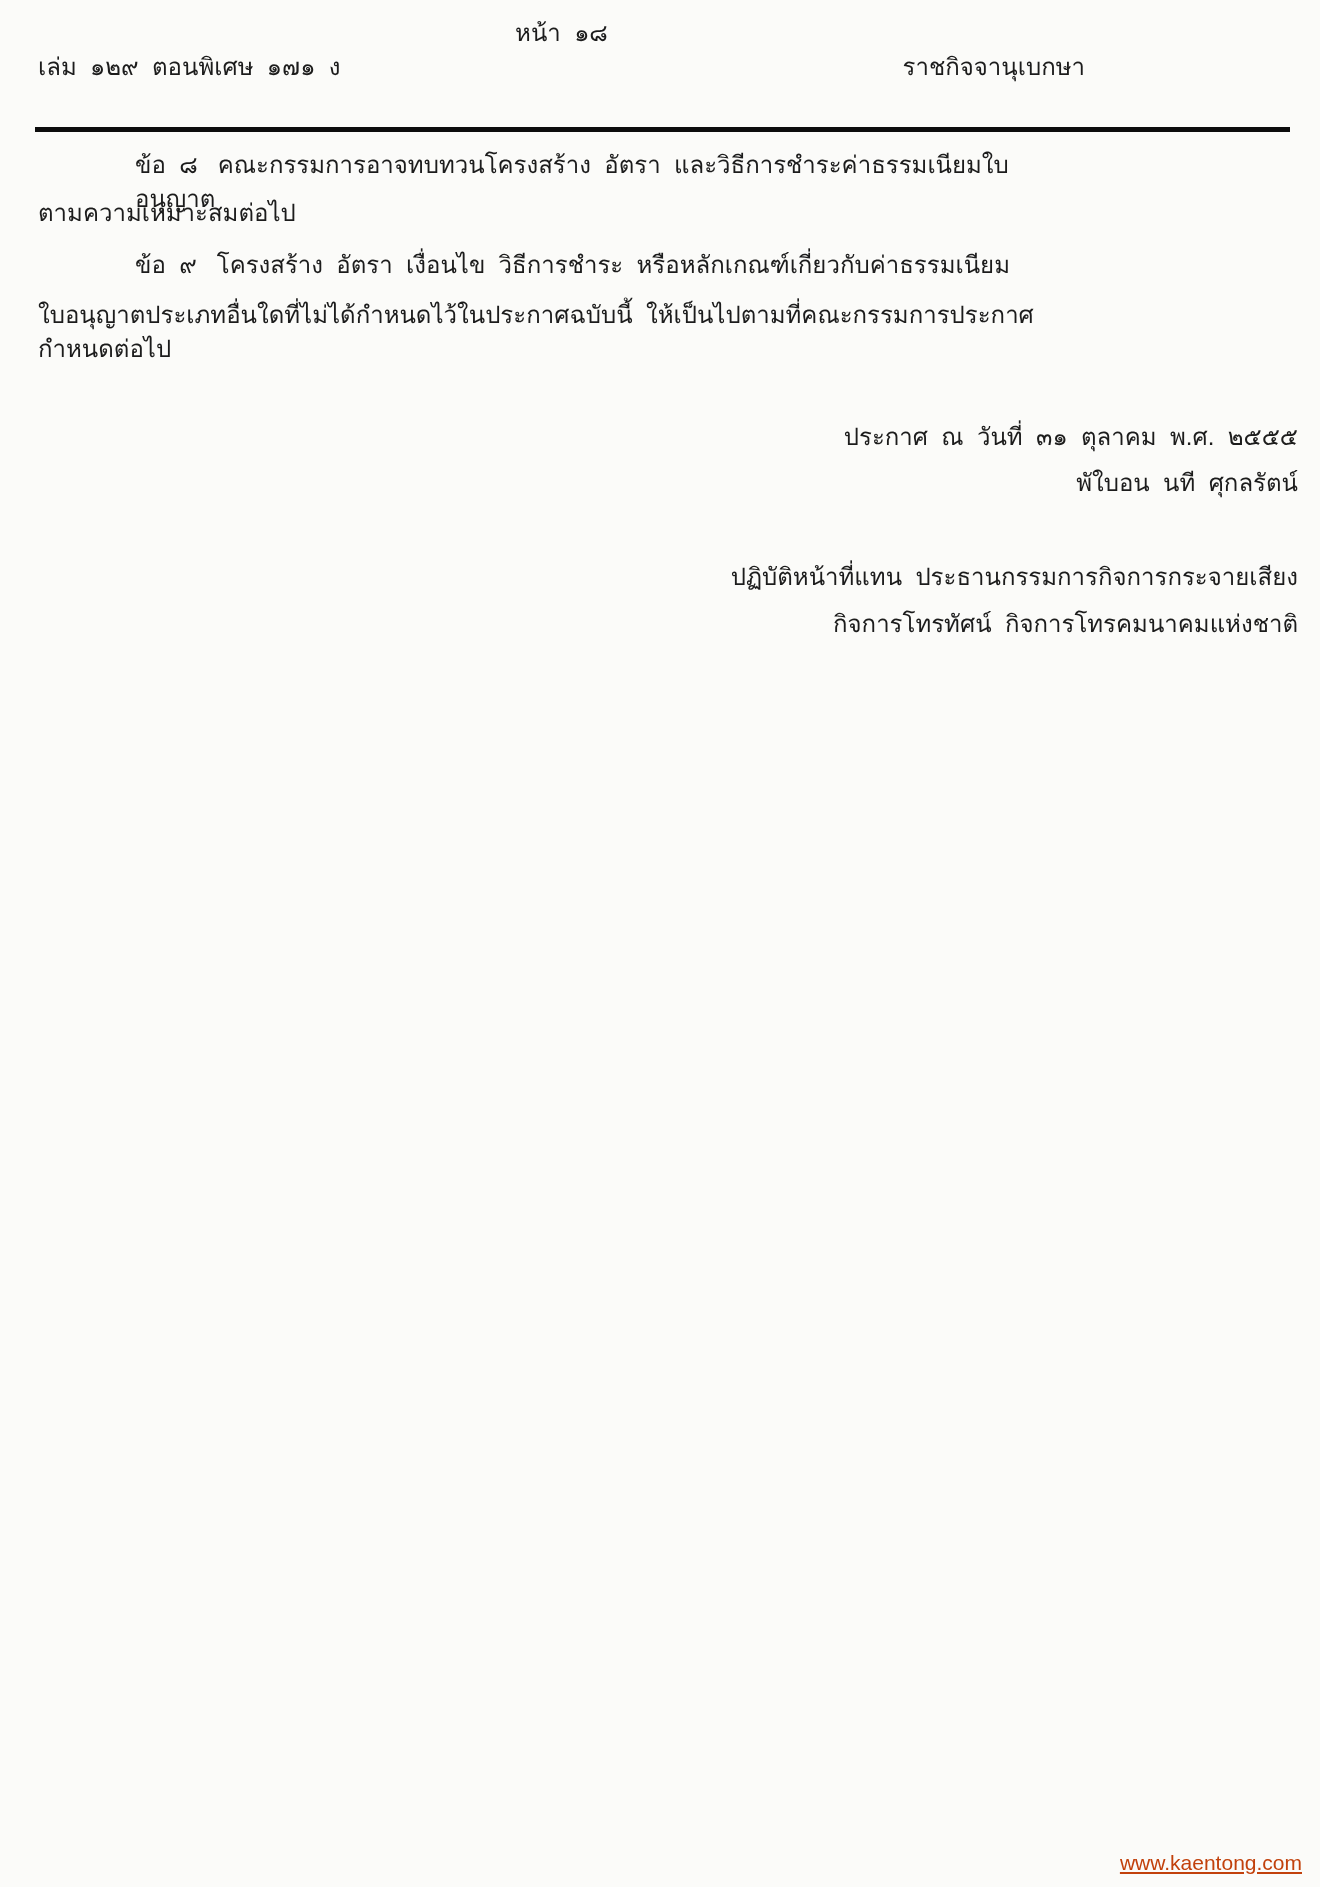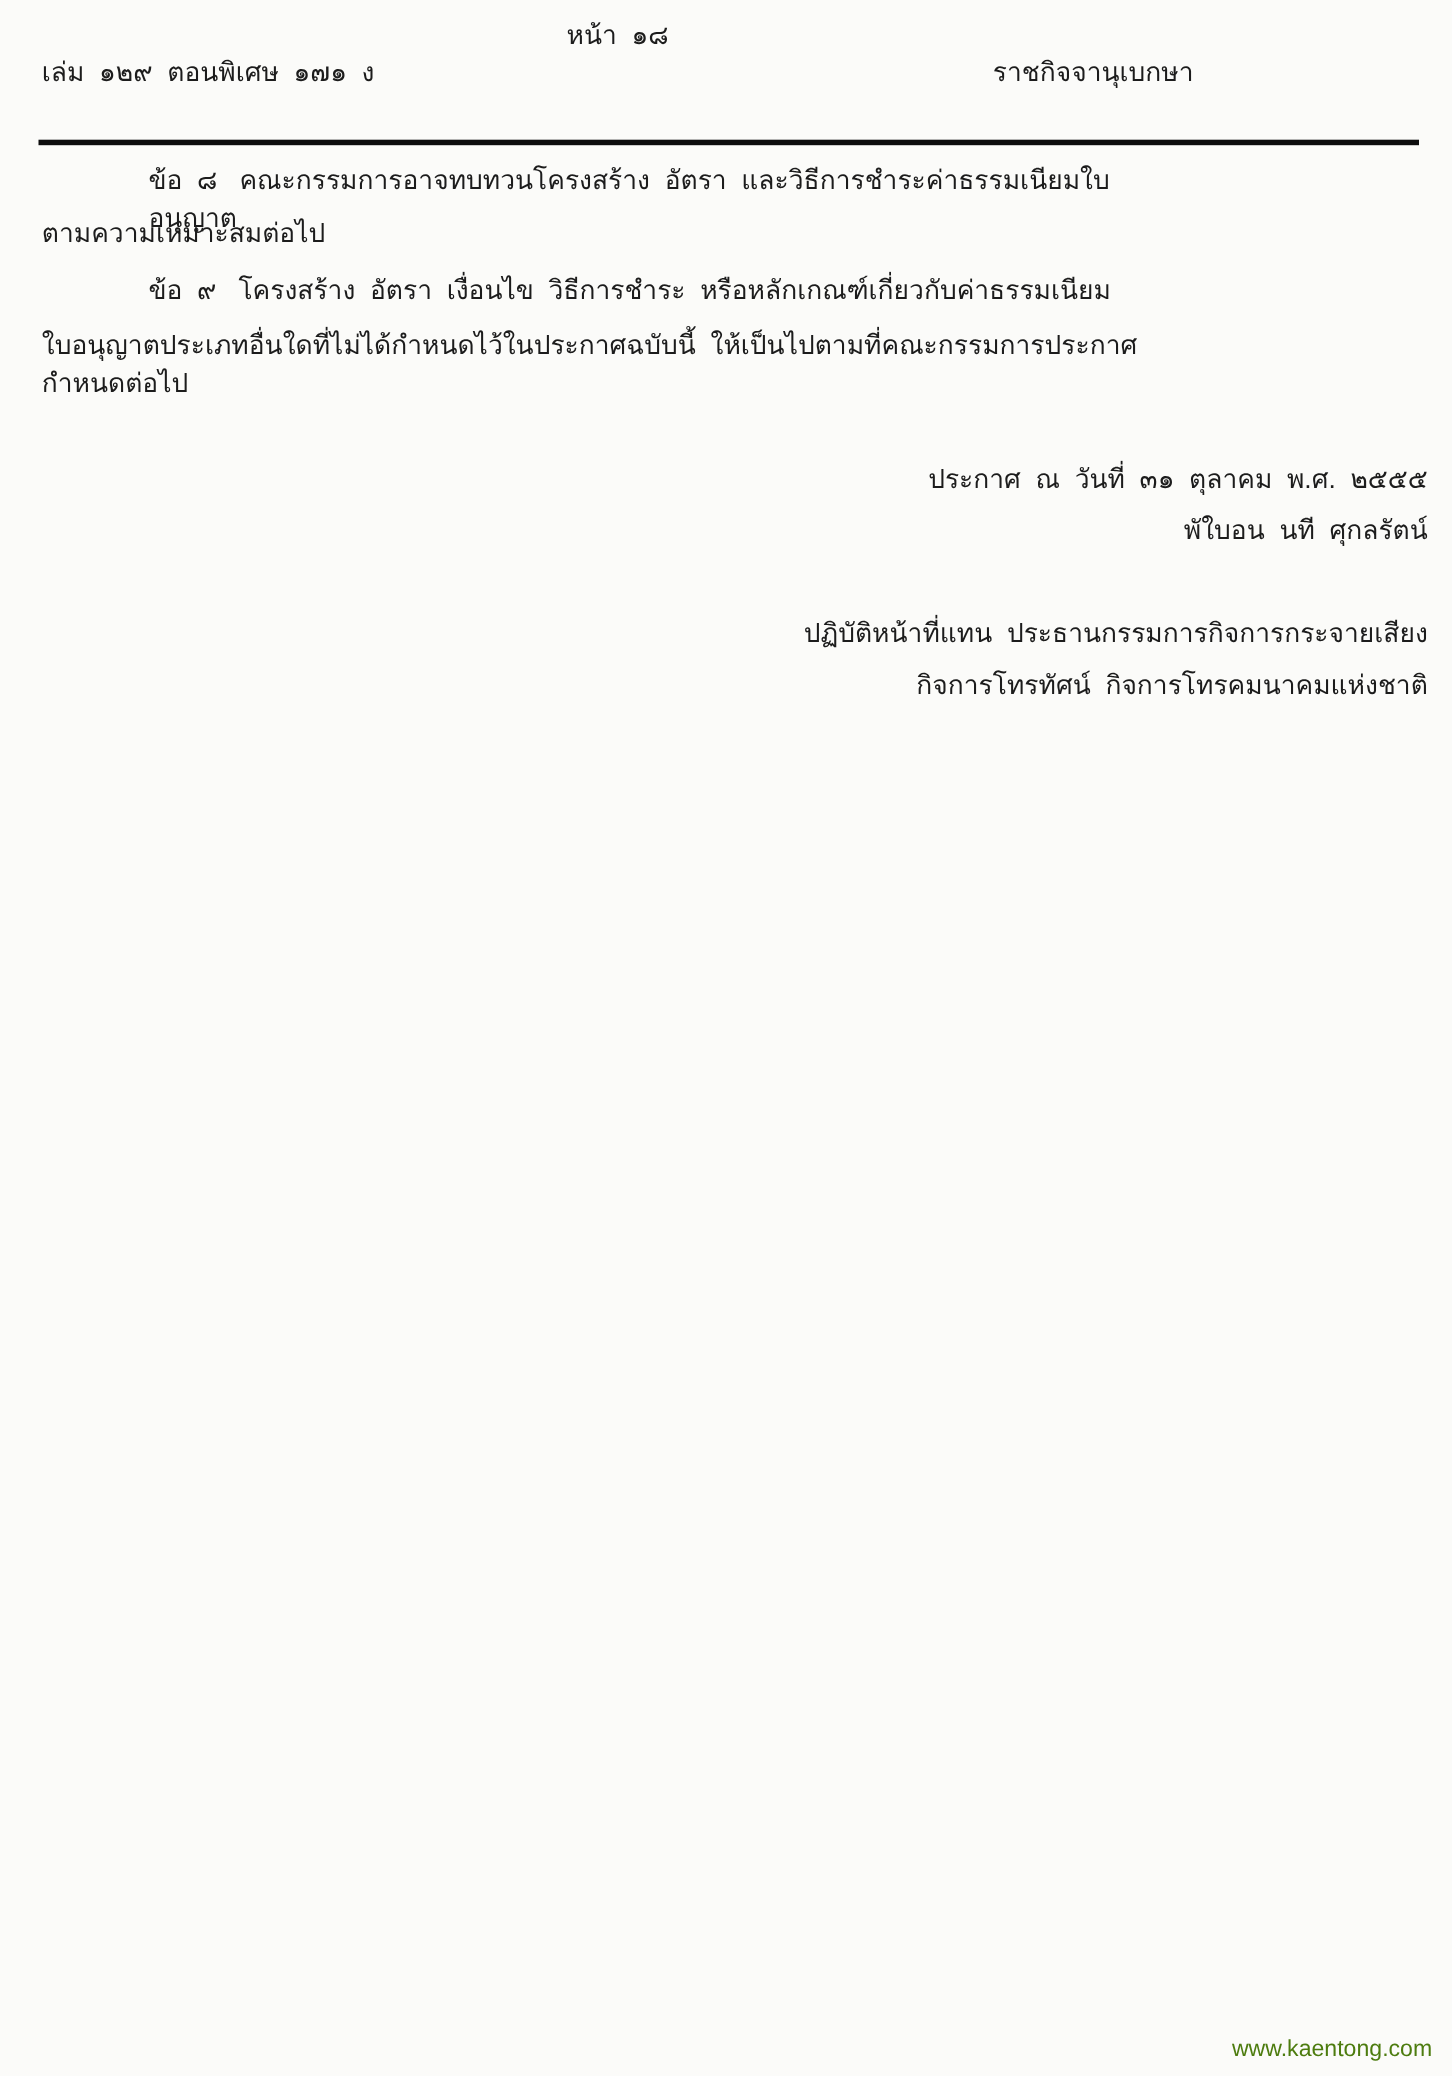--- a/index.html
+++ b/index.html
@@ -104,15 +104,15 @@
   <div class="txt body-line indent bl-1">ข้อ  ๘   คณะกรรมการอาจทบทวนโครงสร้าง  อัตรา  และวิธีการชำระค่าธรรมเนียมใบอนุญาต</div>
   <div class="txt body-line bl-2">ตามความเหมาะสมต่อไป</div>
   <div class="txt body-line indent bl-3">ข้อ  ๙   โครงสร้าง  อัตรา  เงื่อนไข  วิธีการชำระ  หรือหลักเกณฑ์เกี่ยวกับค่าธรรมเนียม</div>
   <div class="txt body-line bl-4">ใบอนุญาตประเภทอื่นใดที่ไม่ได้กำหนดไว้ในประกาศฉบับนี้  ให้เป็นไปตามที่คณะกรรมการประกาศกำหนดต่อไป</div>
 
   <div class="txt sig-line sg-1">ประกาศ  ณ  วันที่  ๓๑  ตุลาคม  พ.ศ.  ๒๕๕๕</div>
   <div class="txt sig-line sg-2">พัใบอน  นที  ศุกลรัตน์</div>
   <div class="txt sig-line sg-4">ปฏิบัติหน้าที่แทน  ประธานกรรมการกิจการกระจายเสียง</div>
   <div class="txt sig-line sg-5">กิจการโทรทัศน์  กิจการโทรคมนาคมแห่งชาติ</div>
 
-  <div class="watermark" style="color: #4d7c0f;">www.kaentong.com</div>
+  <div class="watermark" style="color: #c2410c; text-decoration: underline;">www.kaentong.com</div>
 
 </div>
 
 </body></html>

